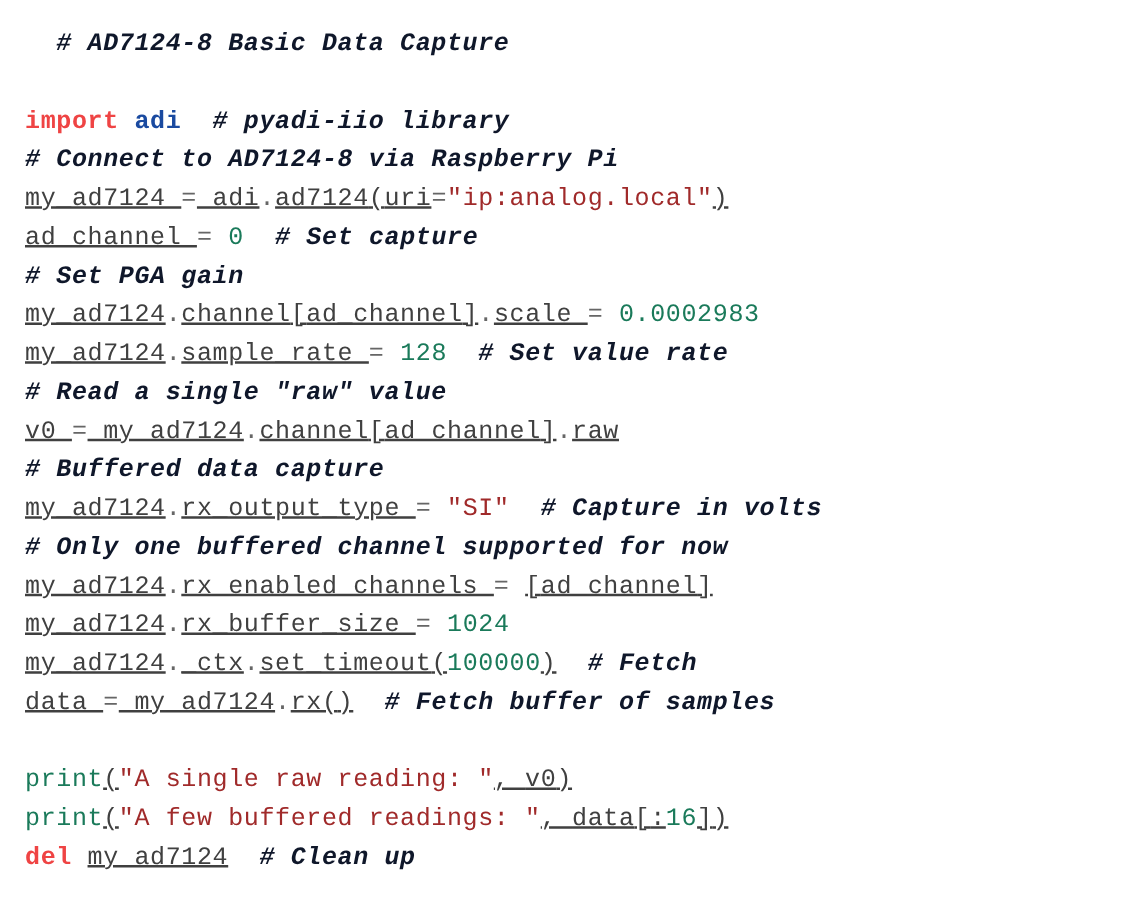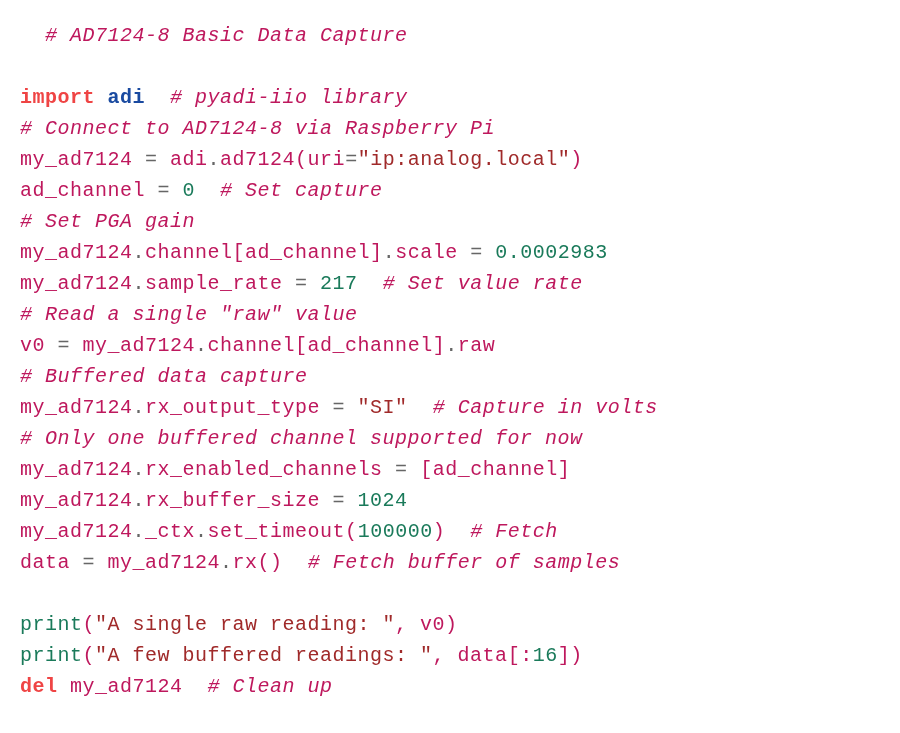--- a/index.html
+++ b/index.html
@@ -12,41 +12,41 @@
       letter-spacing: 0.5px;
       color: #000;
       width: 900px;
       box-sizing: border-box;
     }
     pre {
       margin: 0;
       white-space: pre;
       font-family: inherit;
     }
-    .c { color: #be185d; font-style: italic; }   
+    .c { color: #0f172a; font-style: italic; font-weight: bold; }   
     .kw { color: #ef4444; font-weight: bold; }   
     .mod { color: #1a4aa0; font-weight: bold; }  
-    .nm { color: #be185d; }                       
+    .nm { color: #404040; text-decoration: underline; }                       
     .op { color: #666; }                          
     .num { color: #1a7a5a; }                      
     .str { color: #a02a2a; }                      
     .bi { color: #1a7a5a; }                       
   </style>
 </head>
 <body>
 
 <pre><span><span>  </span><span class="c"># AD7124-8 Basic Data Capture</span></span>
 <span><span></span></span>
 <span><span class="kw">import</span><span> </span><span class="mod">adi</span><span>  </span><span class="c"># pyadi-iio library</span></span>
 <span><span class="c"># Connect to AD7124-8 via Raspberry Pi</span></span>
 <span><span class="nm">my_ad7124 </span><span class="op">=</span><span class="nm"> adi</span><span class="op">.</span><span class="nm">ad7124</span><span class="nm">(</span><span class="nm">uri</span><span class="op">=</span><span class="str">"ip:analog.local"</span><span class="nm">)</span></span>
 <span><span class="nm">ad_channel </span><span class="op">=</span><span> </span><span class="num">0</span><span>  </span><span class="c"># Set capture</span></span>
 <span><span class="c"># Set PGA gain</span></span>
 <span><span class="nm">my_ad7124</span><span class="op">.</span><span class="nm">channel</span><span class="nm">[</span><span class="nm">ad_channel</span><span class="nm">]</span><span class="op">.</span><span class="nm">scale </span><span class="op">=</span><span> </span><span class="num">0.0002983</span></span>
-<span><span class="nm">my_ad7124</span><span class="op">.</span><span class="nm">sample_rate </span><span class="op">=</span><span> </span><span class="num">217</span><span>  </span><span class="c"># Set value rate</span></span>
+<span><span class="nm">my_ad7124</span><span class="op">.</span><span class="nm">sample_rate </span><span class="op">=</span><span> </span><span class="num">128</span><span>  </span><span class="c"># Set value rate</span></span>
 <span><span class="c"># Read a single "raw" value</span></span>
 <span><span class="nm">v0 </span><span class="op">=</span><span class="nm"> my_ad7124</span><span class="op">.</span><span class="nm">channel</span><span class="nm">[</span><span class="nm">ad_channel</span><span class="nm">]</span><span class="op">.</span><span class="nm">raw</span></span>
 <span><span class="c"># Buffered data capture</span></span>
 <span><span class="nm">my_ad7124</span><span class="op">.</span><span class="nm">rx_output_type </span><span class="op">=</span><span> </span><span class="str">"SI"</span><span>  </span><span class="c"># Capture in volts</span></span>
 <span><span class="c"># Only one buffered channel supported for now</span></span>
 <span><span class="nm">my_ad7124</span><span class="op">.</span><span class="nm">rx_enabled_channels </span><span class="op">=</span><span> </span><span class="nm">[</span><span class="nm">ad_channel</span><span class="nm">]</span></span>
 <span><span class="nm">my_ad7124</span><span class="op">.</span><span class="nm">rx_buffer_size </span><span class="op">=</span><span> </span><span class="num">1024</span></span>
 <span><span class="nm">my_ad7124</span><span class="op">.</span><span class="nm">_ctx</span><span class="op">.</span><span class="nm">set_timeout</span><span class="nm">(</span><span class="num">100000</span><span class="nm">)</span><span>  </span><span class="c"># Fetch</span></span>
 <span><span class="nm">data </span><span class="op">=</span><span class="nm"> my_ad7124</span><span class="op">.</span><span class="nm">rx</span><span class="nm">(</span><span class="nm">)</span><span>  </span><span class="c"># Fetch buffer of samples</span></span>
 <span><span></span></span>

